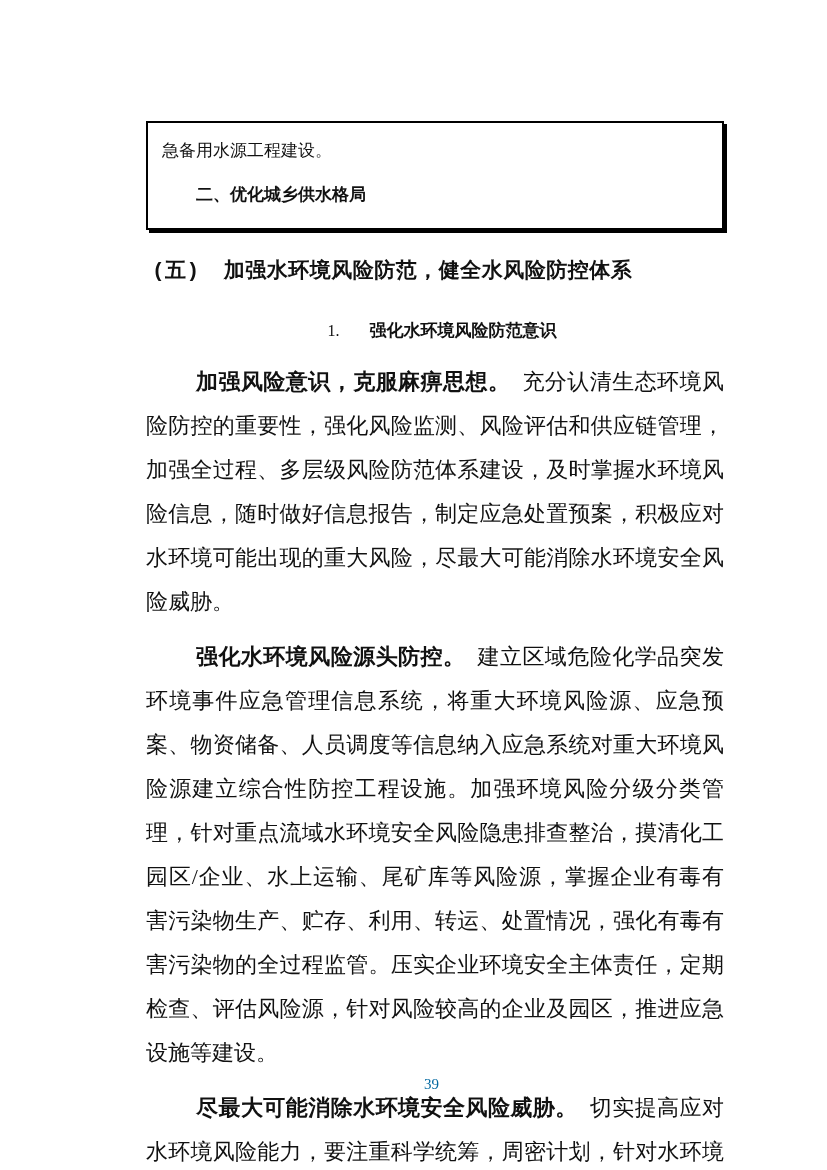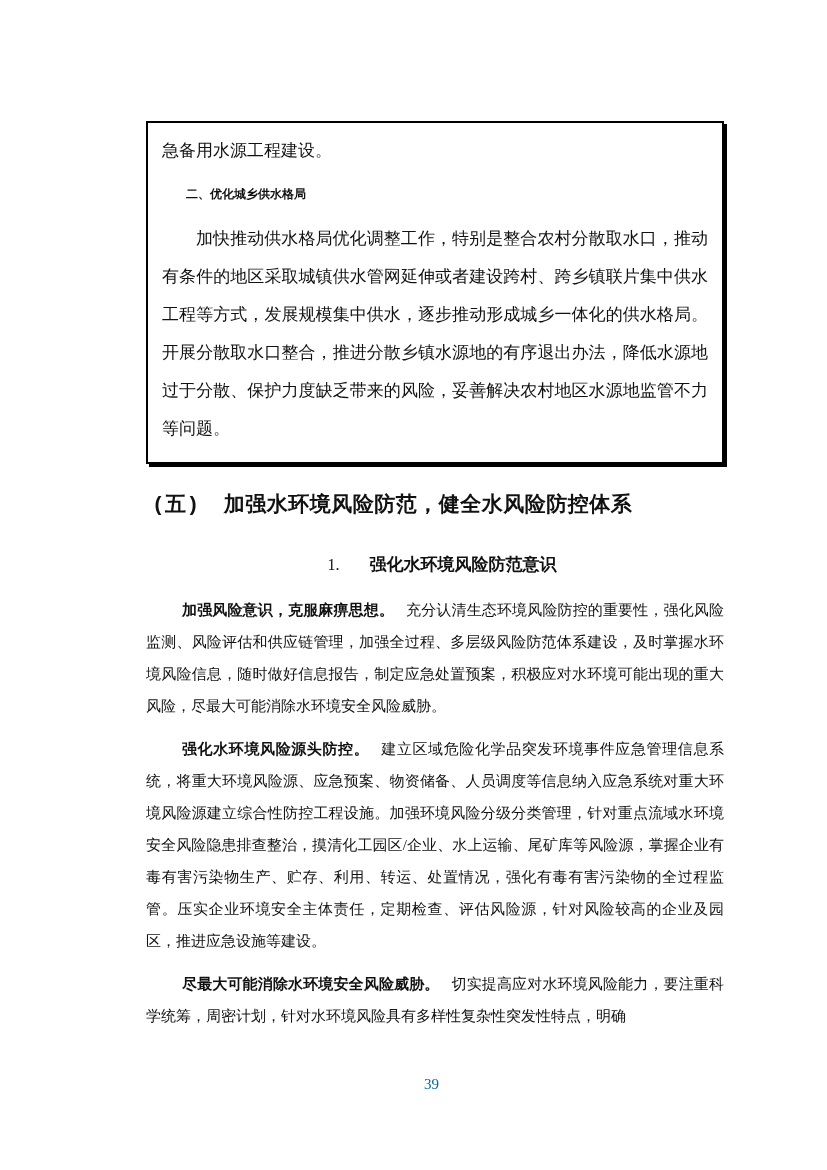--- a/index.html
+++ b/index.html
@@ -21,23 +21,23 @@
     border: 2px solid #000000;
     box-shadow: 3px 3px 0 #000000;
     padding: 3px 8px 8px 8px;
     line-height: 38px;
     font-size: 17px;
     text-align: justify;
   }
   .box-line { text-indent: 0; }
   .box-heading {
     font-weight: bold;
-    font-family: Liberation Mono, monospace;
+    font-family: Liberation Sans, sans-serif;
     text-indent: 2em;
-    font-size: 12px;
+    font-size: 17px;
   }
   .box-para { text-indent: 2em; }
   
   .sec-heading {
     margin-top: 27px;
     font-size: 21px;
     font-weight: bold;
     font-family: Liberation Mono, monospace;
     line-height: 30px;
     letter-spacing: 0.5px;
@@ -56,22 +56,22 @@
     font-size: 16px;
   }
   .sub-title {
     display: inline-block;
     margin-left: 24px;
     font-weight: bold;
     font-family: "Liberation Sans", "DejaVu Sans", sans-serif;
   }
   .para {
     margin-top: 11px;
-    font-size: 15px;
-    line-height: 32px;
+    font-size: 22px;
+    line-height: 44px;
     text-align: justify;
     text-indent: 2em;
   }
   .para b {
     font-family: "Liberation Sans", "DejaVu Sans", sans-serif;
     font-weight: bold;
   }
   .page-number {
     position: absolute;
     left: 0;
@@ -83,21 +83,20 @@
   }
 </style>
 </head>
 <body>
 
 <div class="page">
 
   <div class="boxed-note">
     <p class="box-line">急备用水源工程建设。</p>
     <p class="box-heading">二、优化城乡供水格局</p>
-    <p class="box-para">加快推动供水格局优化调整工作，特别是整合农村分散取水口，推动有条件的地区采取城镇供水管网延伸或者建设跨村、跨乡镇联片集中供水工程等方式，发展规模集中供水，逐步推动形成城乡一体化的供水格局。开展分散取水口整合，推进分散乡镇水源地的有序退出办法，降低水源地过于分散、保护力度缺乏带来的风险，妥善解决农村地区水源地监管不力等问题。</p>
   </div>
 
   <h1 class="sec-heading">
     <span class="sec-num">(五)</span><span>加强水环境风险防范，健全水风险防控体系</span>
   </h1>
 
   <div class="sub-heading">
     <span class="sub-num">1.</span><span class="sub-title">强化水环境风险防范意识</span>
   </div>
 

